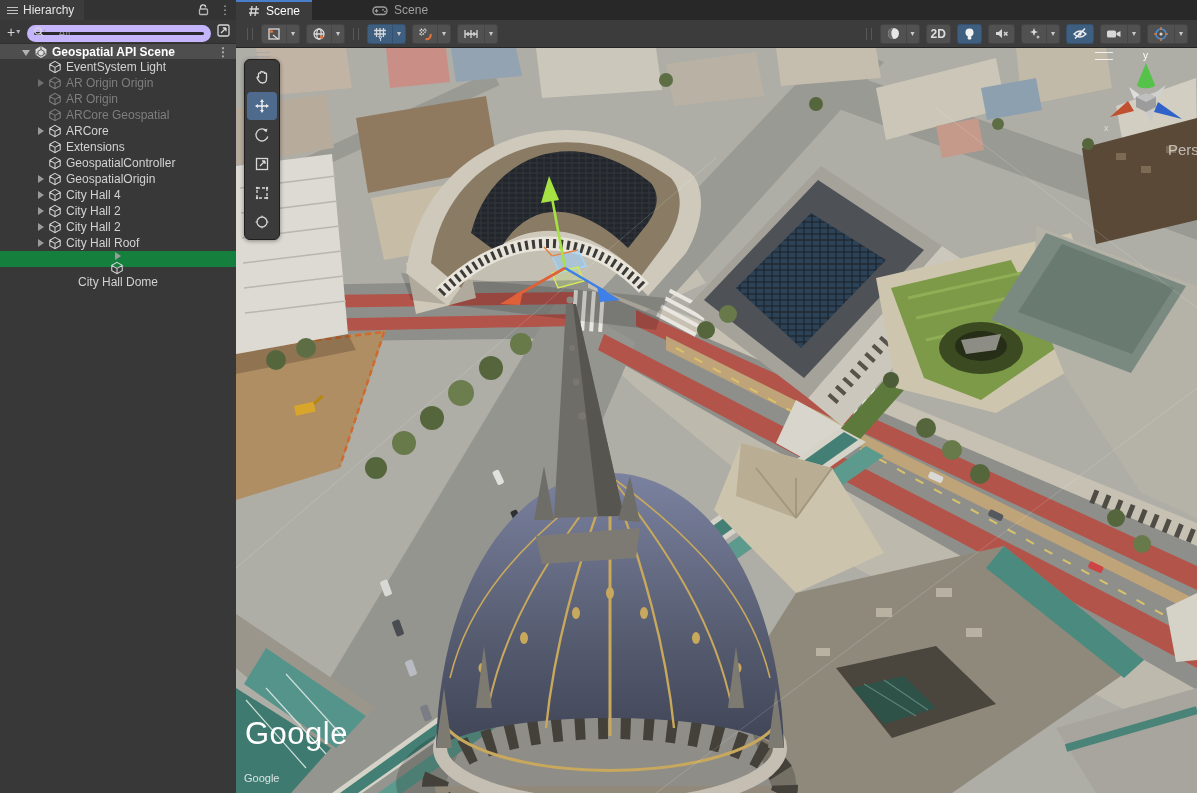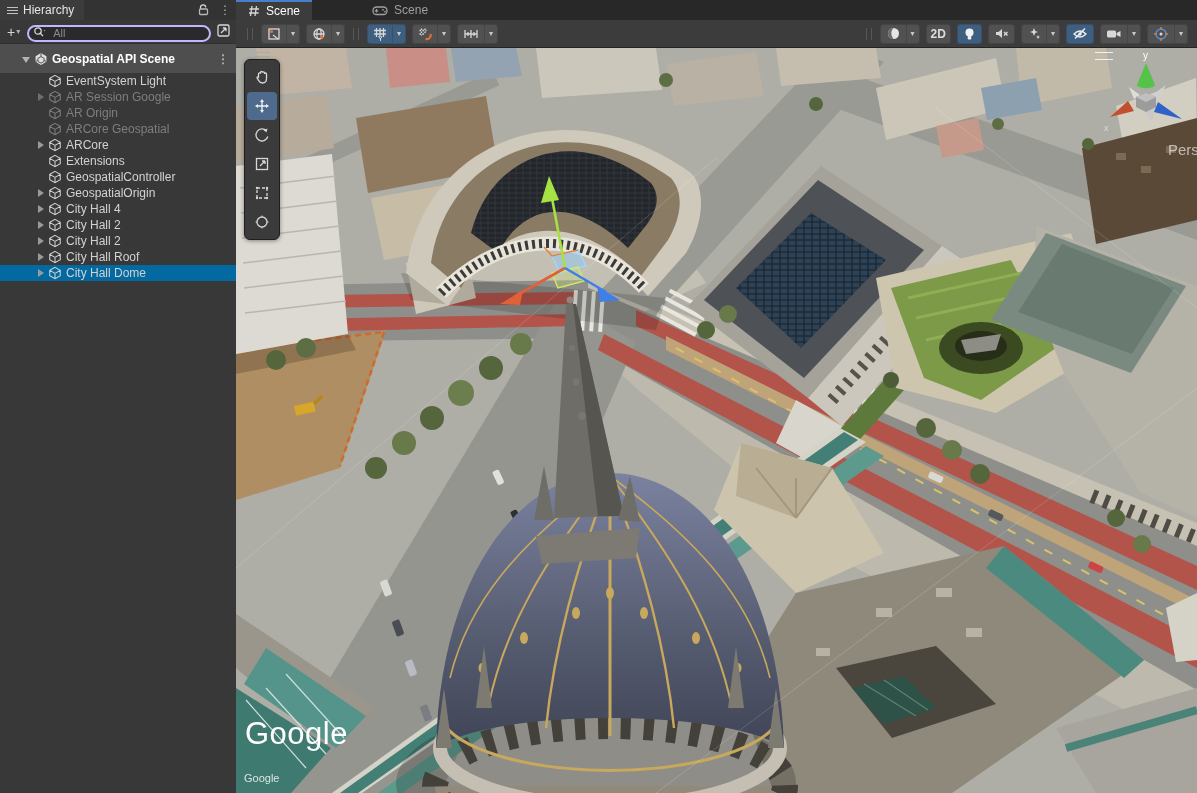--- a/index.html
+++ b/index.html
@@ -14,29 +14,29 @@
   .hier-tab .menu-lines { width:11px; height:7px; border-top:1px solid #c2c2c2; border-bottom:1px solid #c2c2c2; position:relative; }
   .hier-tab .menu-lines::after{ content:""; position:absolute; left:0; right:0; top:2px; border-top:1px solid #c2c2c2; }
   .hier-tab span { font-size:12px; color:#e4e4e4; }
   .hier-header .sp { flex:1; }
   .hd-ico { display:flex; align-items:center; padding:0 5px; color:#b6b6b6; font-size:12px; }
   .kebab { color:#b6b6b6; font-size:12px; line-height:1; }
   .hier-search-row { height:24px; background:#383838; display:flex; align-items:center; padding:0 4px; gap:4px; border-bottom:1px solid #303030;}
   .create-btn { display:flex; align-items:center; color:#d6d6d6; font-size:14px; padding:0 3px; gap:1px; }
   .create-btn .caret { font-size:8px; color:#b0b0b0; }
   .searchwrap { position:relative; flex:1; height:17px; }
-  .searchwrap input { width:100%; height:17px; background:#2a2a2c; border:2px solid #c4b5fd; border-radius:9px;
+  .searchwrap input { width:100%; height:17px; background:#2a2a2c; border:7px solid #c4b5fd; border-radius:9px;
      color:#dddddd; font-size:11px; padding:0 6px 1px 24px; outline:none; }
   .searchwrap input::placeholder { color:#8a8a8a; }
   .searchwrap .mag { position:absolute; left:6px; top:3px; }
   .win-ico { padding:0 2px; }
 
   .hrow { height:16px; display:flex; align-items:center; font-size:12px; color:#d2d2d2; }
-  .hrow.scene-row { height:29px; background:#4e4e4e; color:#ffffff; font-weight:bold; }
-  .hrow.selected { background:#0369a1; }
+  .hrow.scene-row { height:15px; background:#4e4e4e; color:#ffffff; font-weight:bold; }
+  .hrow.selected { background:#15803d;flex-direction:column; }
   .hrow.dim { color:#7e7e7e; }
   .tri { width:10px; height:10px; display:inline-block; position:relative; flex:none; }
   .tri.right::after { content:""; position:absolute; left:2px; top:1px; border-left:6px solid #9a9a9a; border-top:4px solid transparent; border-bottom:4px solid transparent; }
   .tri.down::after  { content:""; position:absolute; left:0px; top:3px; border-top:6px solid #b2b2b2; border-left:4px solid transparent; border-right:4px solid transparent; }
   .hrow.dim .tri.right::after { border-left-color:#6f6f6f; }
   .ind-scene { width:22px; flex:none; }
   .ind-item { width:36px; flex:none; }
   .cube { width:14px; height:14px; flex:none; margin:0 4px 0 2px; }
   .hrow .sp { flex:1; }
   .hrow .kebab { padding-right:7px; }
@@ -154,21 +154,21 @@
             <use href="#sym-cube"></use>
           </svg>
           <span>EventSystem Light</span>
         </div>
       <div class="hrow dim">
           <span class="ind-item"></span>
           <span class="tri right"></span>
           <svg class="cube">
             <use href="#sym-cube"></use>
           </svg>
-          <span>AR Session Google</span>
+          <span>AR Origin Origin</span>
         </div>
       <div class="hrow dim">
           <span class="ind-item"></span>
           <span class="tri"></span>
           <svg class="cube">
             <use href="#sym-cube"></use>
           </svg>
           <span>AR Origin</span>
         </div>
       <div class="hrow dim">

